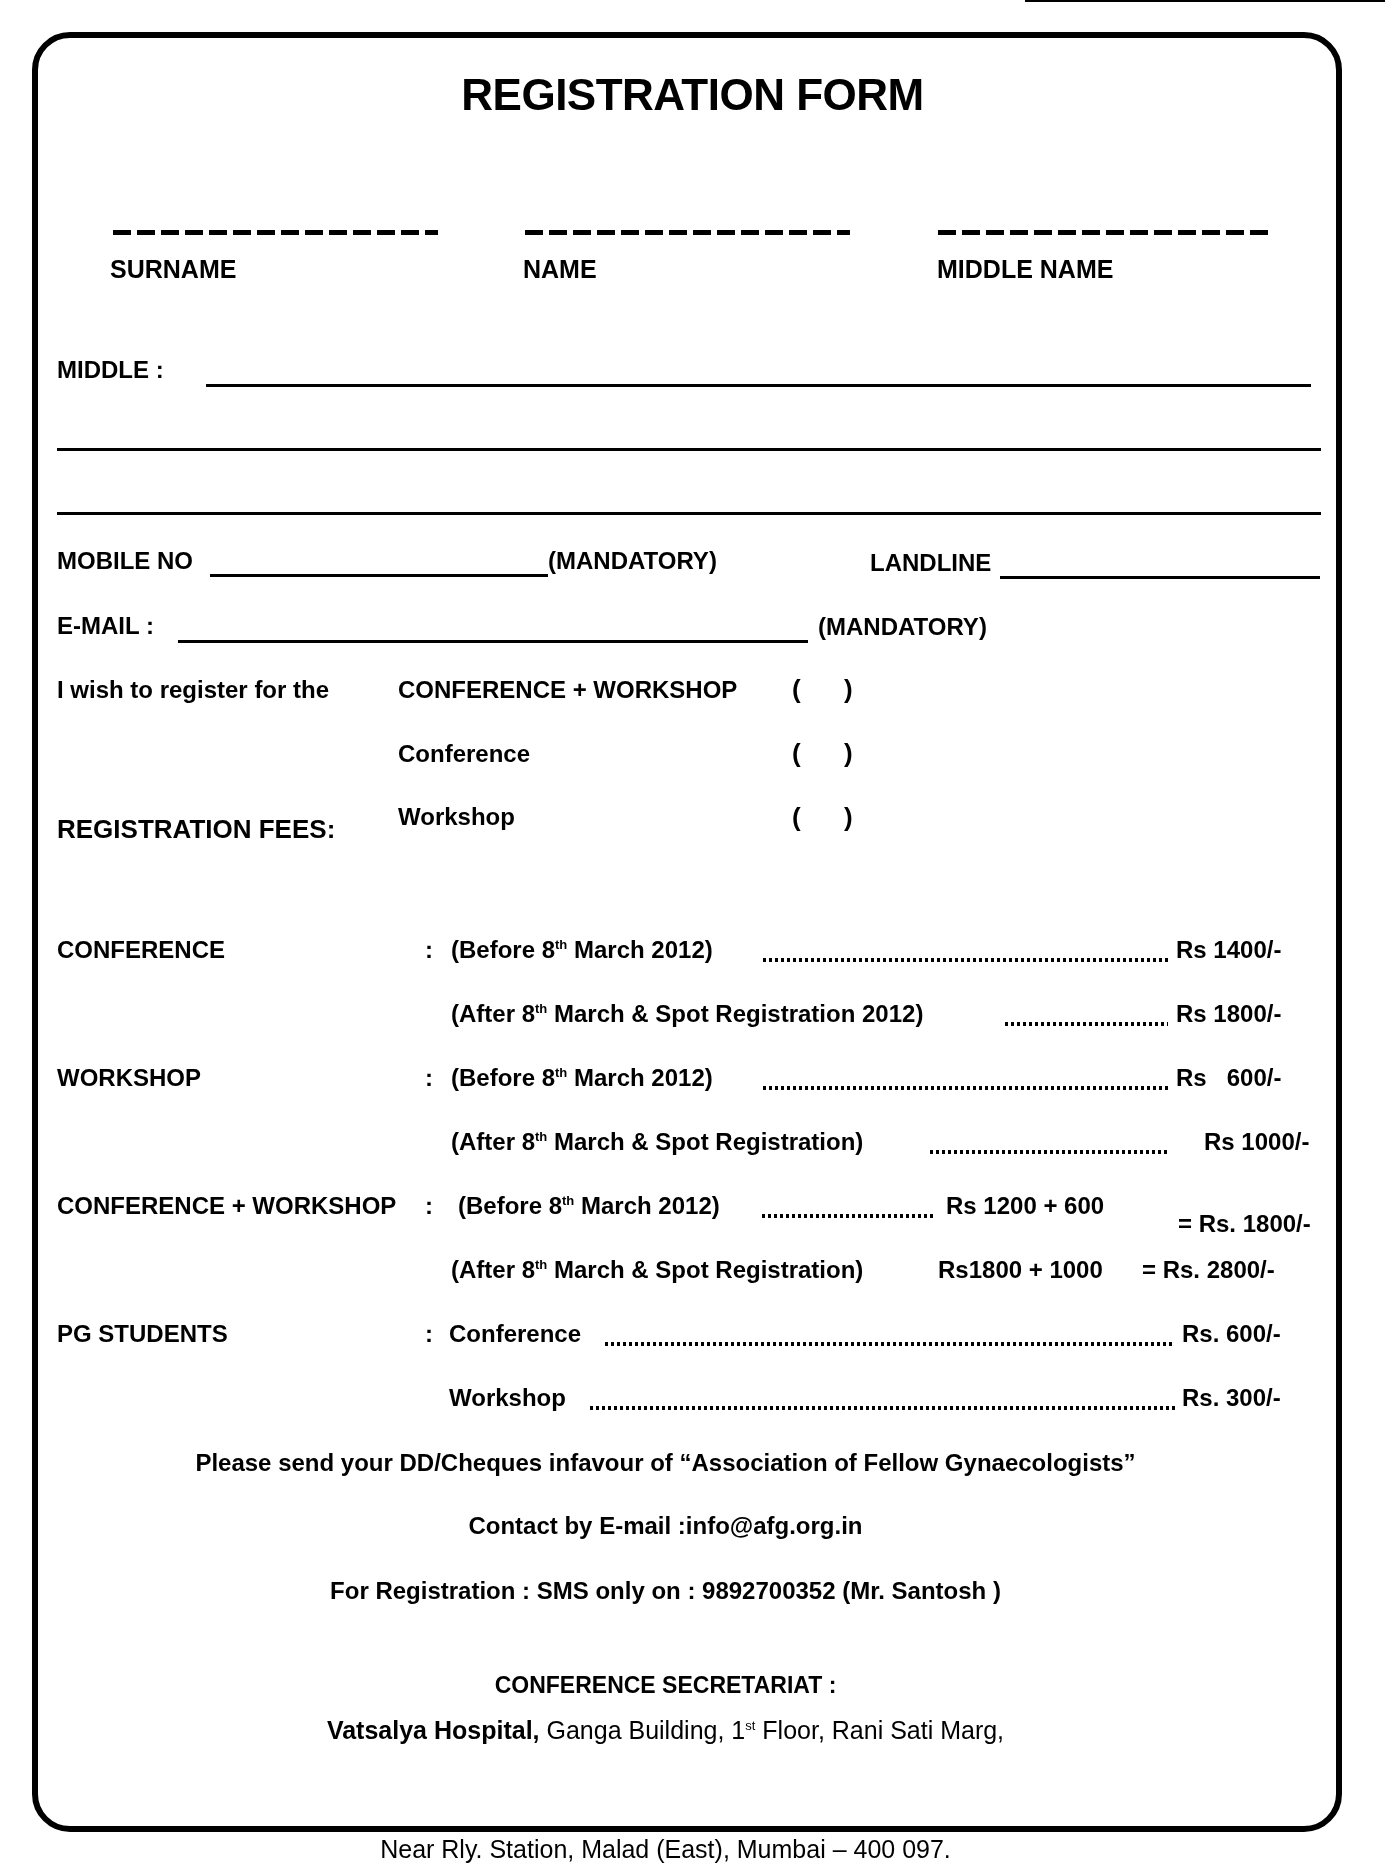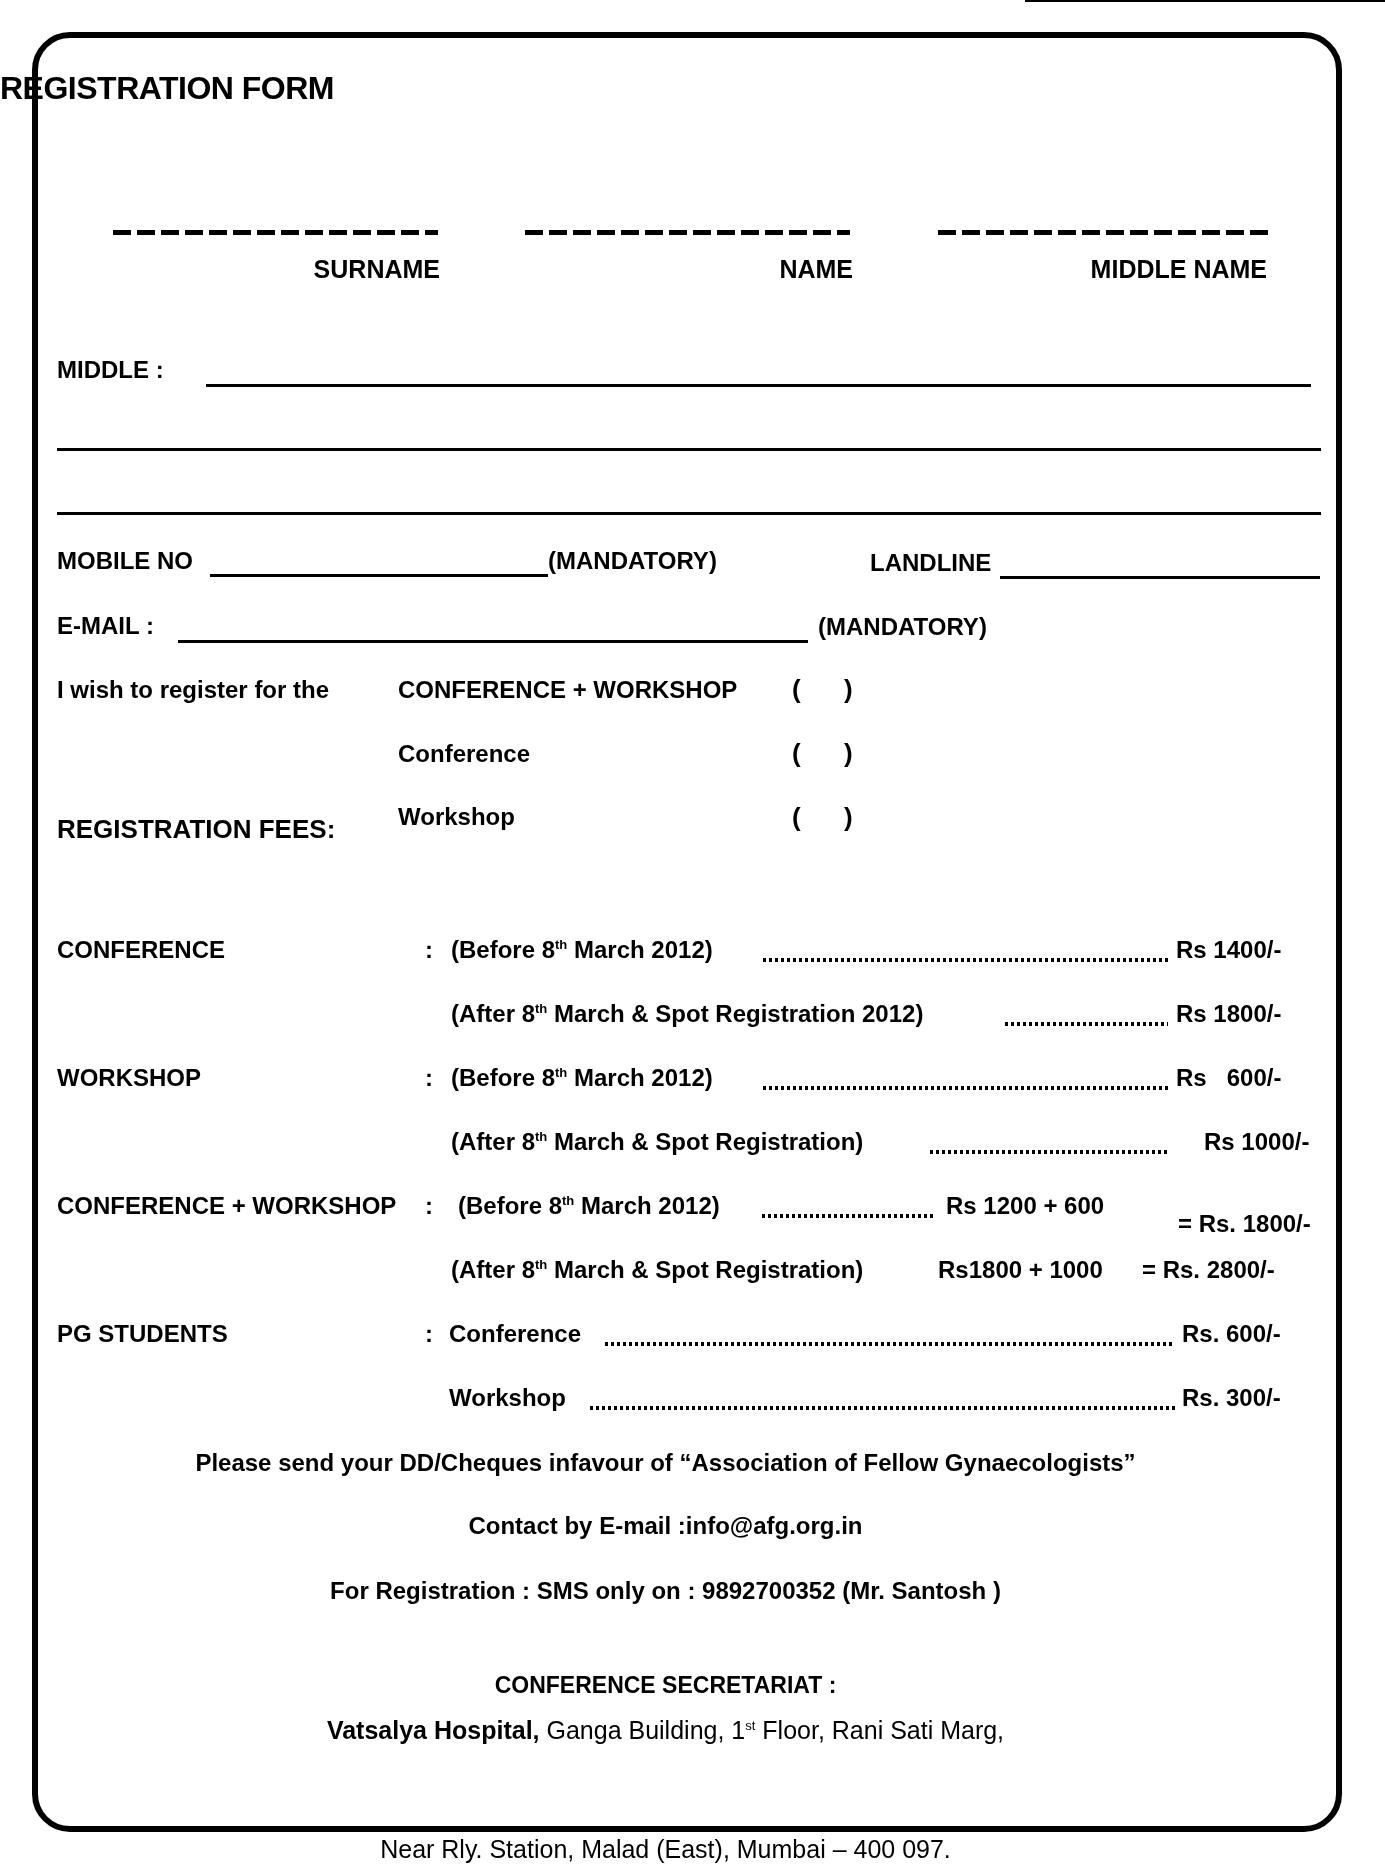--- a/index.html
+++ b/index.html
@@ -2,24 +2,24 @@
 <html><head>
 <meta charset="utf-8">
 <style>
   html, body { margin:0; padding:0; background:#ffffff; }
   body { width:1385px; height:1871px; position:relative; overflow:hidden;
          font-family:"Liberation Sans", "DejaVu Sans", sans-serif; color:#000; }
   .topline { position:absolute; left:1025px; top:0; width:360px; height:2px; background:#000; }
   .frame { position:absolute; left:32px; top:32px; width:1310px; height:1800px;
            border:6px solid #000; border-radius:38px; box-sizing:border-box; }
   .abs { position:absolute; font-weight:bold; white-space:nowrap; }
-  .title { left:0; width:1385px; top:70px; font-size:32px; letter-spacing:-0.5px; }
+  .title { left:0; width:1385px; top:70px; text-align:center; font-size:44px; letter-spacing:-0.5px; }
   .dash { position:absolute; top:230px; height:5px;
           background:repeating-linear-gradient(90deg,#000 0 18px,transparent 18px 24px); }
-  .namelbl { top:255px; font-size:25px; text-align:right; width:330px; }
+  .namelbl { top:255px; font-size:25px; text-align:left; width:330px; }
   .lbl { font-size:24px; }
   .line { position:absolute; height:3px; background:#000; }
   .paren { font-size:26px; }
   .fee { font-size:24px; }
   .dots { position:absolute; height:4px;
           background:repeating-linear-gradient(90deg,#000 0 3px,transparent 3px 6px); }
   sup { font-size:13px; }
   .center { left:0; width:1331px; text-align:center; }
   .normal { font-weight:normal; }
 </style>

